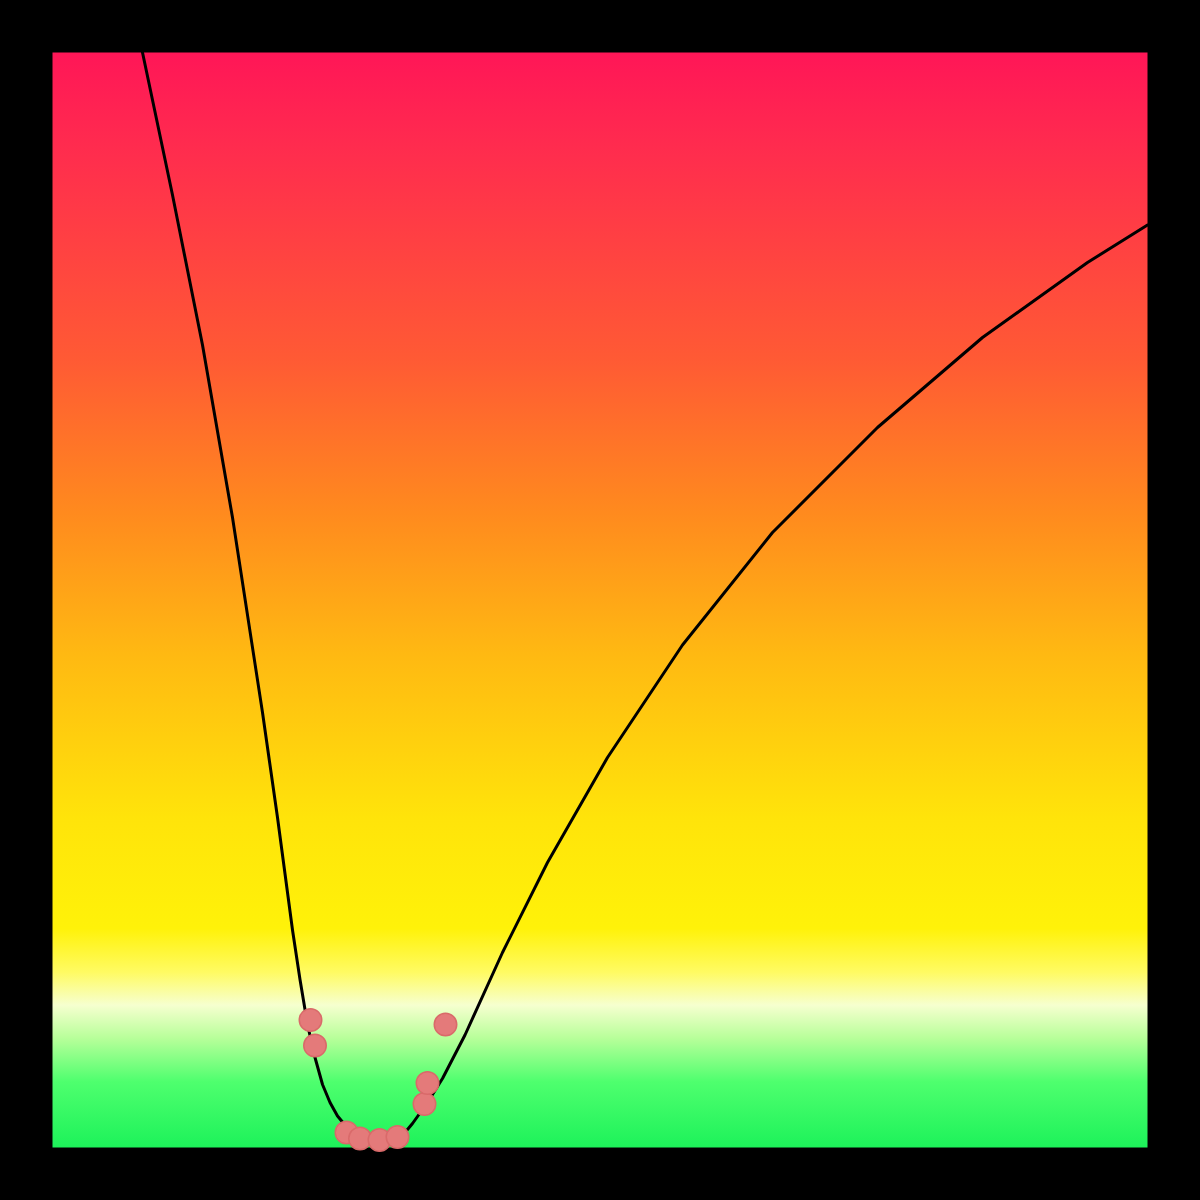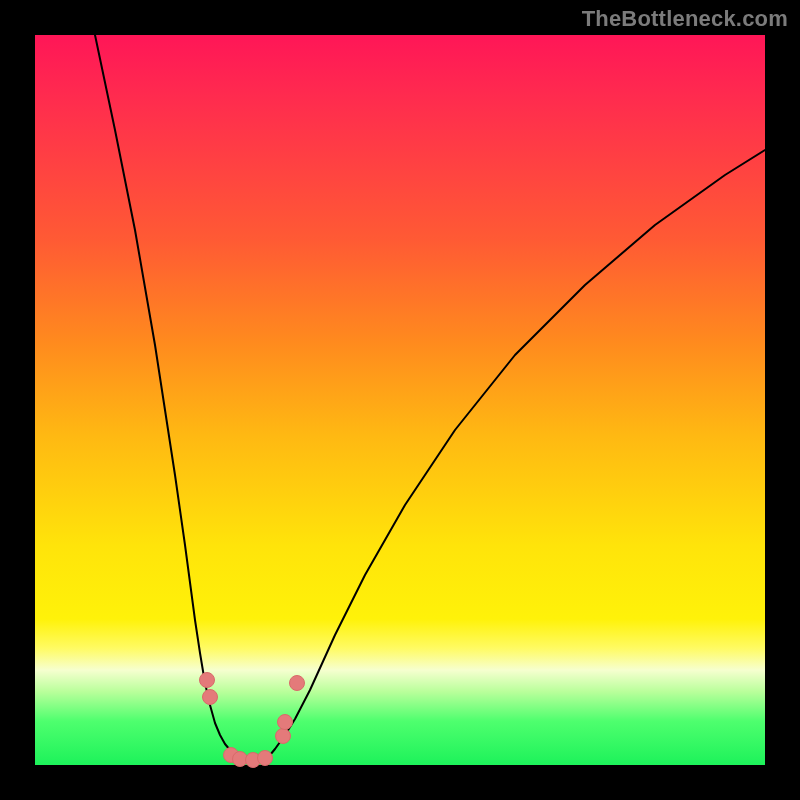--- a/index.html
+++ b/index.html
@@ -55,21 +55,20 @@
     inset: 0;
     width: 100%;
     height: 100%;
     overflow: visible;
   }
 </style>
 </head>
 <body>
 
 <div class="frame">
-  <div class="watermark">TheBottleneck.com</div>
 
   <div class="plot-area">
     <svg class="curves" viewBox="0 0 730 730" preserveAspectRatio="none">
       <g id="curve-layer">
           <path d="M60 0 L80 95 L100 195 L120 310 L140 440 L150 510 L160 585 L165 618 L170 648 L175 670 L180 688 L185 700 L190 709 L195 715 L198 718 L200 720" fill="none" stroke="#000000" stroke-width="2" stroke-linecap="round" stroke-linejoin="round"></path>
           <path d="M235 720 L240 714 L250 700 L260 684 L275 655 L300 600 L330 540 L370 470 L420 395 L480 320 L550 250 L620 190 L690 140 L730 115" fill="none" stroke="#000000" stroke-width="2" stroke-linecap="round" stroke-linejoin="round"></path>
           <path d="M200 720 L208 722 L215 723 L222 723 L230 722 L235 720" fill="none" stroke="#000000" stroke-width="2" stroke-linecap="round" stroke-linejoin="round"></path>
         </g>
       <g id="marker-layer">
           <circle cx="172" cy="645" r="7.5" fill="#e47a7a" stroke="#d96a6a" stroke-width="1"></circle>

